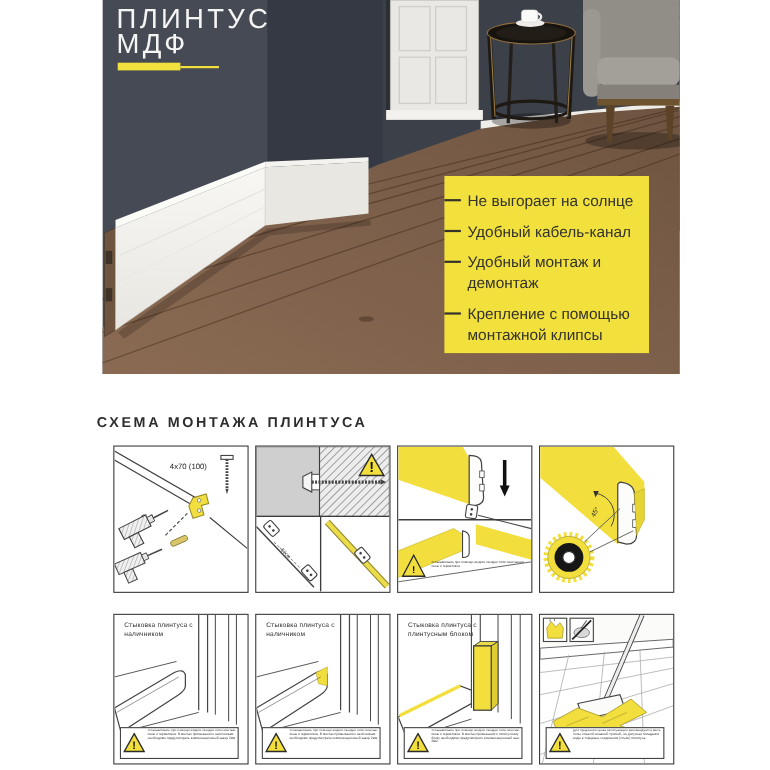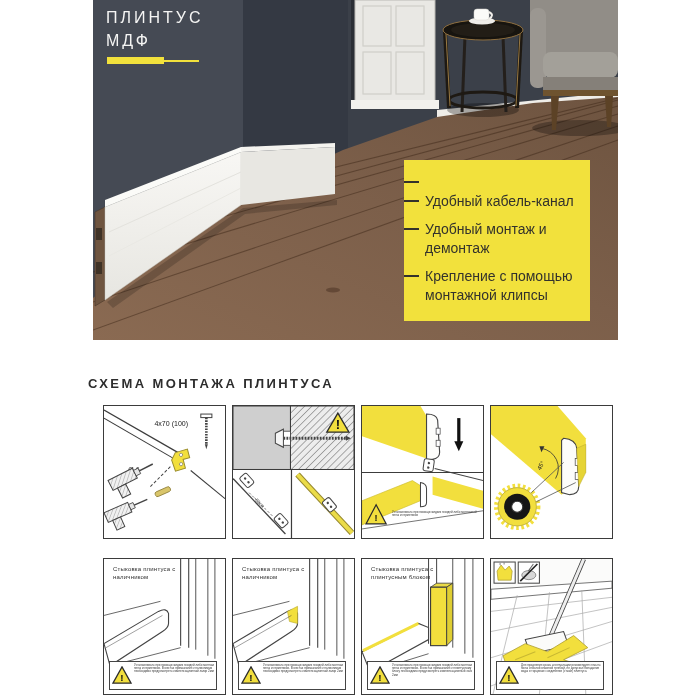--- a/index.html
+++ b/index.html
@@ -1,21 +1,21 @@
 <!DOCTYPE html>
 <html><head>
 <meta charset="utf-8">
 <style>
   html,body{margin:0;padding:0;}
   .page{position:relative;width:700px;height:700px;background:#ffffff;overflow:hidden;
         font-family:"Liberation Sans", sans-serif;}
   
   .hero{position:absolute;left:93px;top:0;width:525px;height:340px;overflow:hidden;}
   .hero svg.scene{position:absolute;left:0;top:0;}
-  .hero-title{position:absolute;left:13px;top:6px;color:#F5F5F4;font-size:16px;
+  .hero-title{position:absolute;left:13px;top:6px;color:#F5F5F4;font-size:25px;
               letter-spacing:3px;line-height:23px;font-weight:500;}
   .accent-line{position:absolute;left:14px;top:57px;display:flex;align-items:center;}
   .accent-line .thick{width:57px;height:7px;background:#F2E13C;}
   .accent-line .thin{width:35px;height:2px;background:#F2E13C;}
   .hero-sub{position:absolute;left:13px;top:80px;color:#F5F5F4;font-size:19px;letter-spacing:.5px;}
   .features{position:absolute;left:311px;top:160px;width:186px;height:161px;background:#F2E13C;
             padding:13px 10px 0 0;box-sizing:border-box;}
   .feature{display:flex;margin-bottom:9px;font-size:14px;line-height:19px;color:#33322C;font-weight:500;}
   .feature .dash{flex:0 0 15px;height:2px;background:#33322C;margin:8px 6px 0 0;}
   .feature .ftext{flex:1;}
@@ -148,20 +148,21 @@
       <div>МДФ</div>
     </div>
     <div class="accent-line">
       <div class="thick"></div>
       <div class="thin"></div>
     </div>
 
     <div class="features">
       <div class="feature">
         <span class="dash"></span>
+        <span class="ftext">Не выгорает на солнце</span>
       </div>
       <div class="feature">
         <span class="dash"></span>
         <span class="ftext">Удобный кабель-канал</span>
       </div>
       <div class="feature">
         <span class="dash"></span>
         <span class="ftext">Удобный монтаж и демонтаж</span>
       </div>
       <div class="feature">

